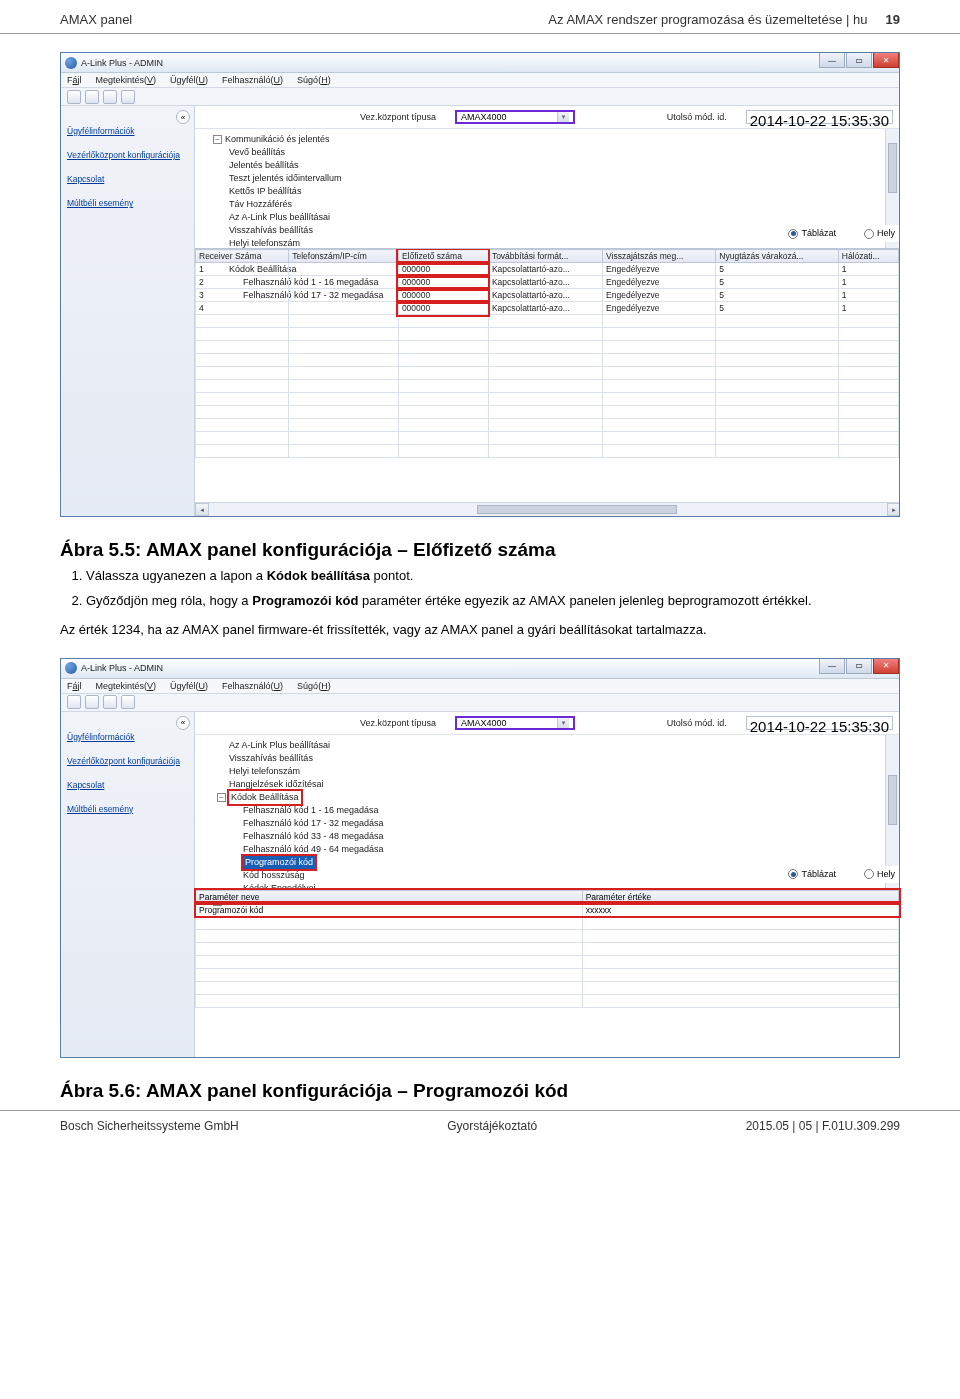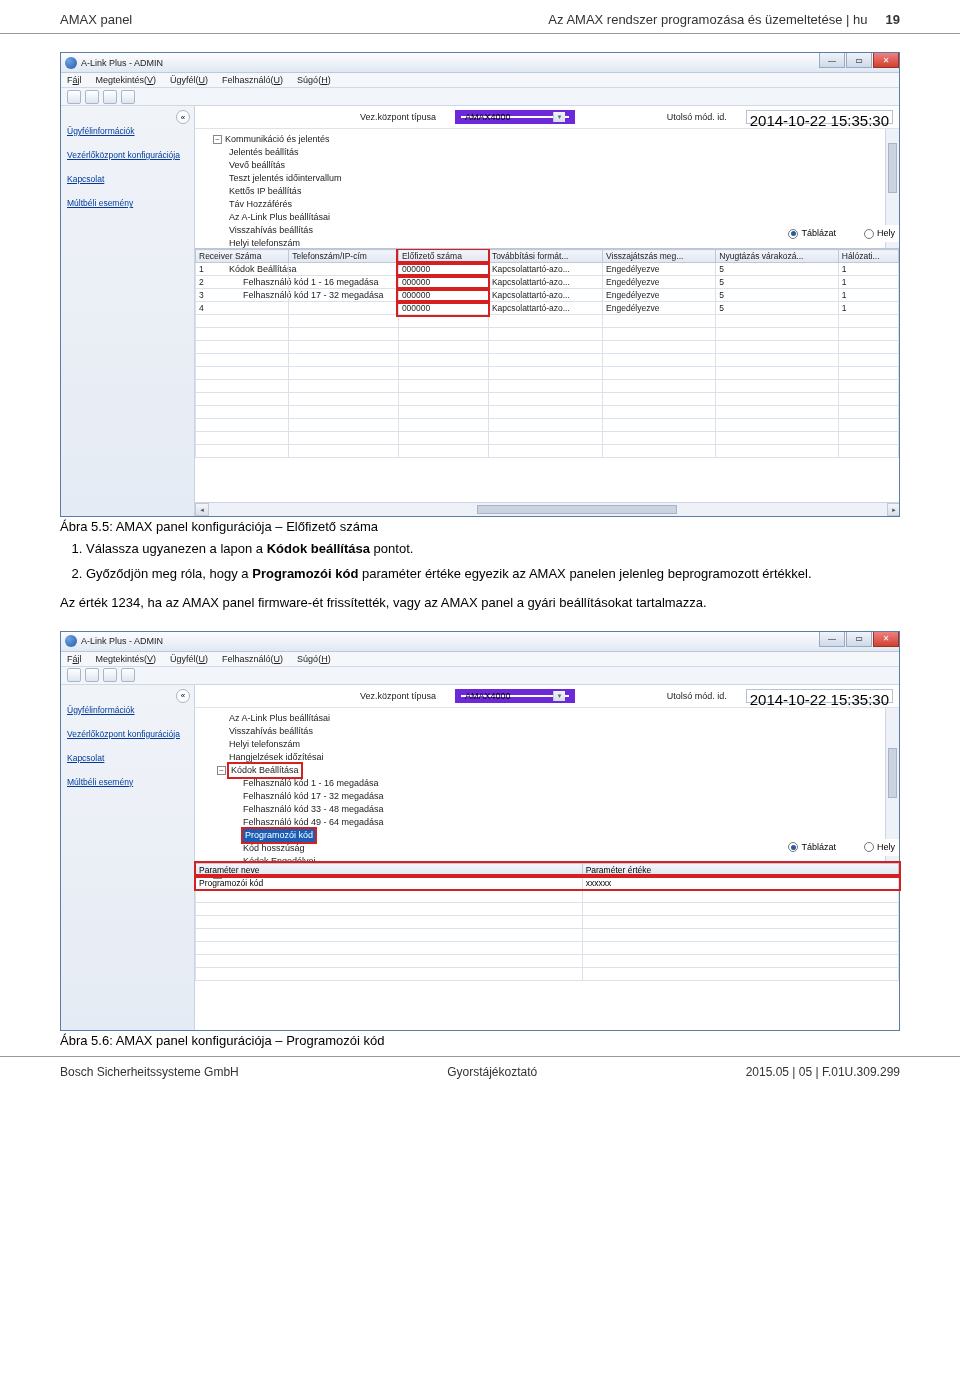--- a/index.html
+++ b/index.html
@@ -122,21 +122,21 @@
   }
   .info-row {
     display: flex;
     align-items: center;
     padding: 4px 6px;
     gap: 19px;
     font-size: 9px;
   }
   .info-row .label { color: #222; }
   .sel-box {
-    border: 6px solid #6d28d9;
+    border: 2px solid #6d28d9;
     background: #fff;
     padding: 1px 4px;
     min-width: 120px;
     height: 14px;
     font-size: 9px;
     display: flex; align-items: center; justify-content: space-between;
   }
   .sel-box .arr {
     width: 12px; height: 10px;
     background: linear-gradient(#f0f3f8,#d8dfea);
@@ -215,23 +215,23 @@
   .radio.checked::after { content:""; width:5px; height:5px; background:#2b5ca0; border-radius:50%; }
   .hscroll {
     position: absolute; left:0; right:-2px; bottom:0; height:14px;
     background:#eef1f7; border-top:1px solid #cfd6e2;
   }
   .hscroll .thumb { position:absolute; top:2px; bottom:2px; background:#cbd3e0; border:1px solid #a9b4c6; left:40%; width:200px; }
   .hscroll .arrow { position:absolute; top:0; bottom:0; width:14px; background:linear-gradient(#f3f5f9,#dbe1ea); border:1px solid #c0c9d7; font-size:7px; text-align:center; line-height:12px; color:#556;}
   .hscroll .arrow.l { left:0; }
   .hscroll .arrow.r { right:0; }
   .caption {
-    font-size: 13px;
-    font-weight: normal;
-    margin: 2px 0 6px;
+    font-size: 19px;
+    font-weight: bold;
+    margin: 22px 0 6px;
     color:#000;
   }
   .body-text {
     font-size: 13px;
     line-height: 1.45;
     color:#000;
   }
   .body-text ol { padding-left: 26px; margin: 4px 0 10px; }
   .body-text li { margin-bottom: 6px; }
   .body-text b { font-weight: bold; }
@@ -306,22 +306,22 @@
           <div class="sel-box">
             <span>AMAX4000</span>
             <span class="arr">▾</span>
           </div>
           <span style="flex:1"></span>
           <span class="label">Utolsó mód. id.</span>
           <div class="txtbox">2014-10-22 15:35:30</div>
         </div>
         <div class="tree-pane" style="height:120px">
           <div class="tree-row"><span class="exp">−</span><span>Kommunikáció és jelentés</span></div>
+          <div class="tree-row lvl2">Vevő beállítás</div>
           <div class="tree-row lvl2">Jelentés beállítás</div>
-          <div class="tree-row lvl2">Vevő beállítás</div>
           <div class="tree-row lvl2">Teszt jelentés időintervallum</div>
           <div class="tree-row lvl2">Kettős IP beállítás</div>
           <div class="tree-row lvl2">Táv Hozzáférés</div>
           <div class="tree-row lvl2">Az A-Link Plus beállításai</div>
           <div class="tree-row lvl2">Visszahívás beállítás</div>
           <div class="tree-row lvl2">Helyi telefonszám</div>
           <div class="tree-row lvl2">Hangjelzések időzítésai</div>
           <div class="tree-row lvl2">Kódok Beállítása</div>
           <div class="tree-row lvl2" style="padding-left:40px">Felhasználó kód 1 - 16 megadása</div>
           <div class="tree-row lvl2" style="padding-left:40px">Felhasználó kód 17 - 32 megadása</div>

